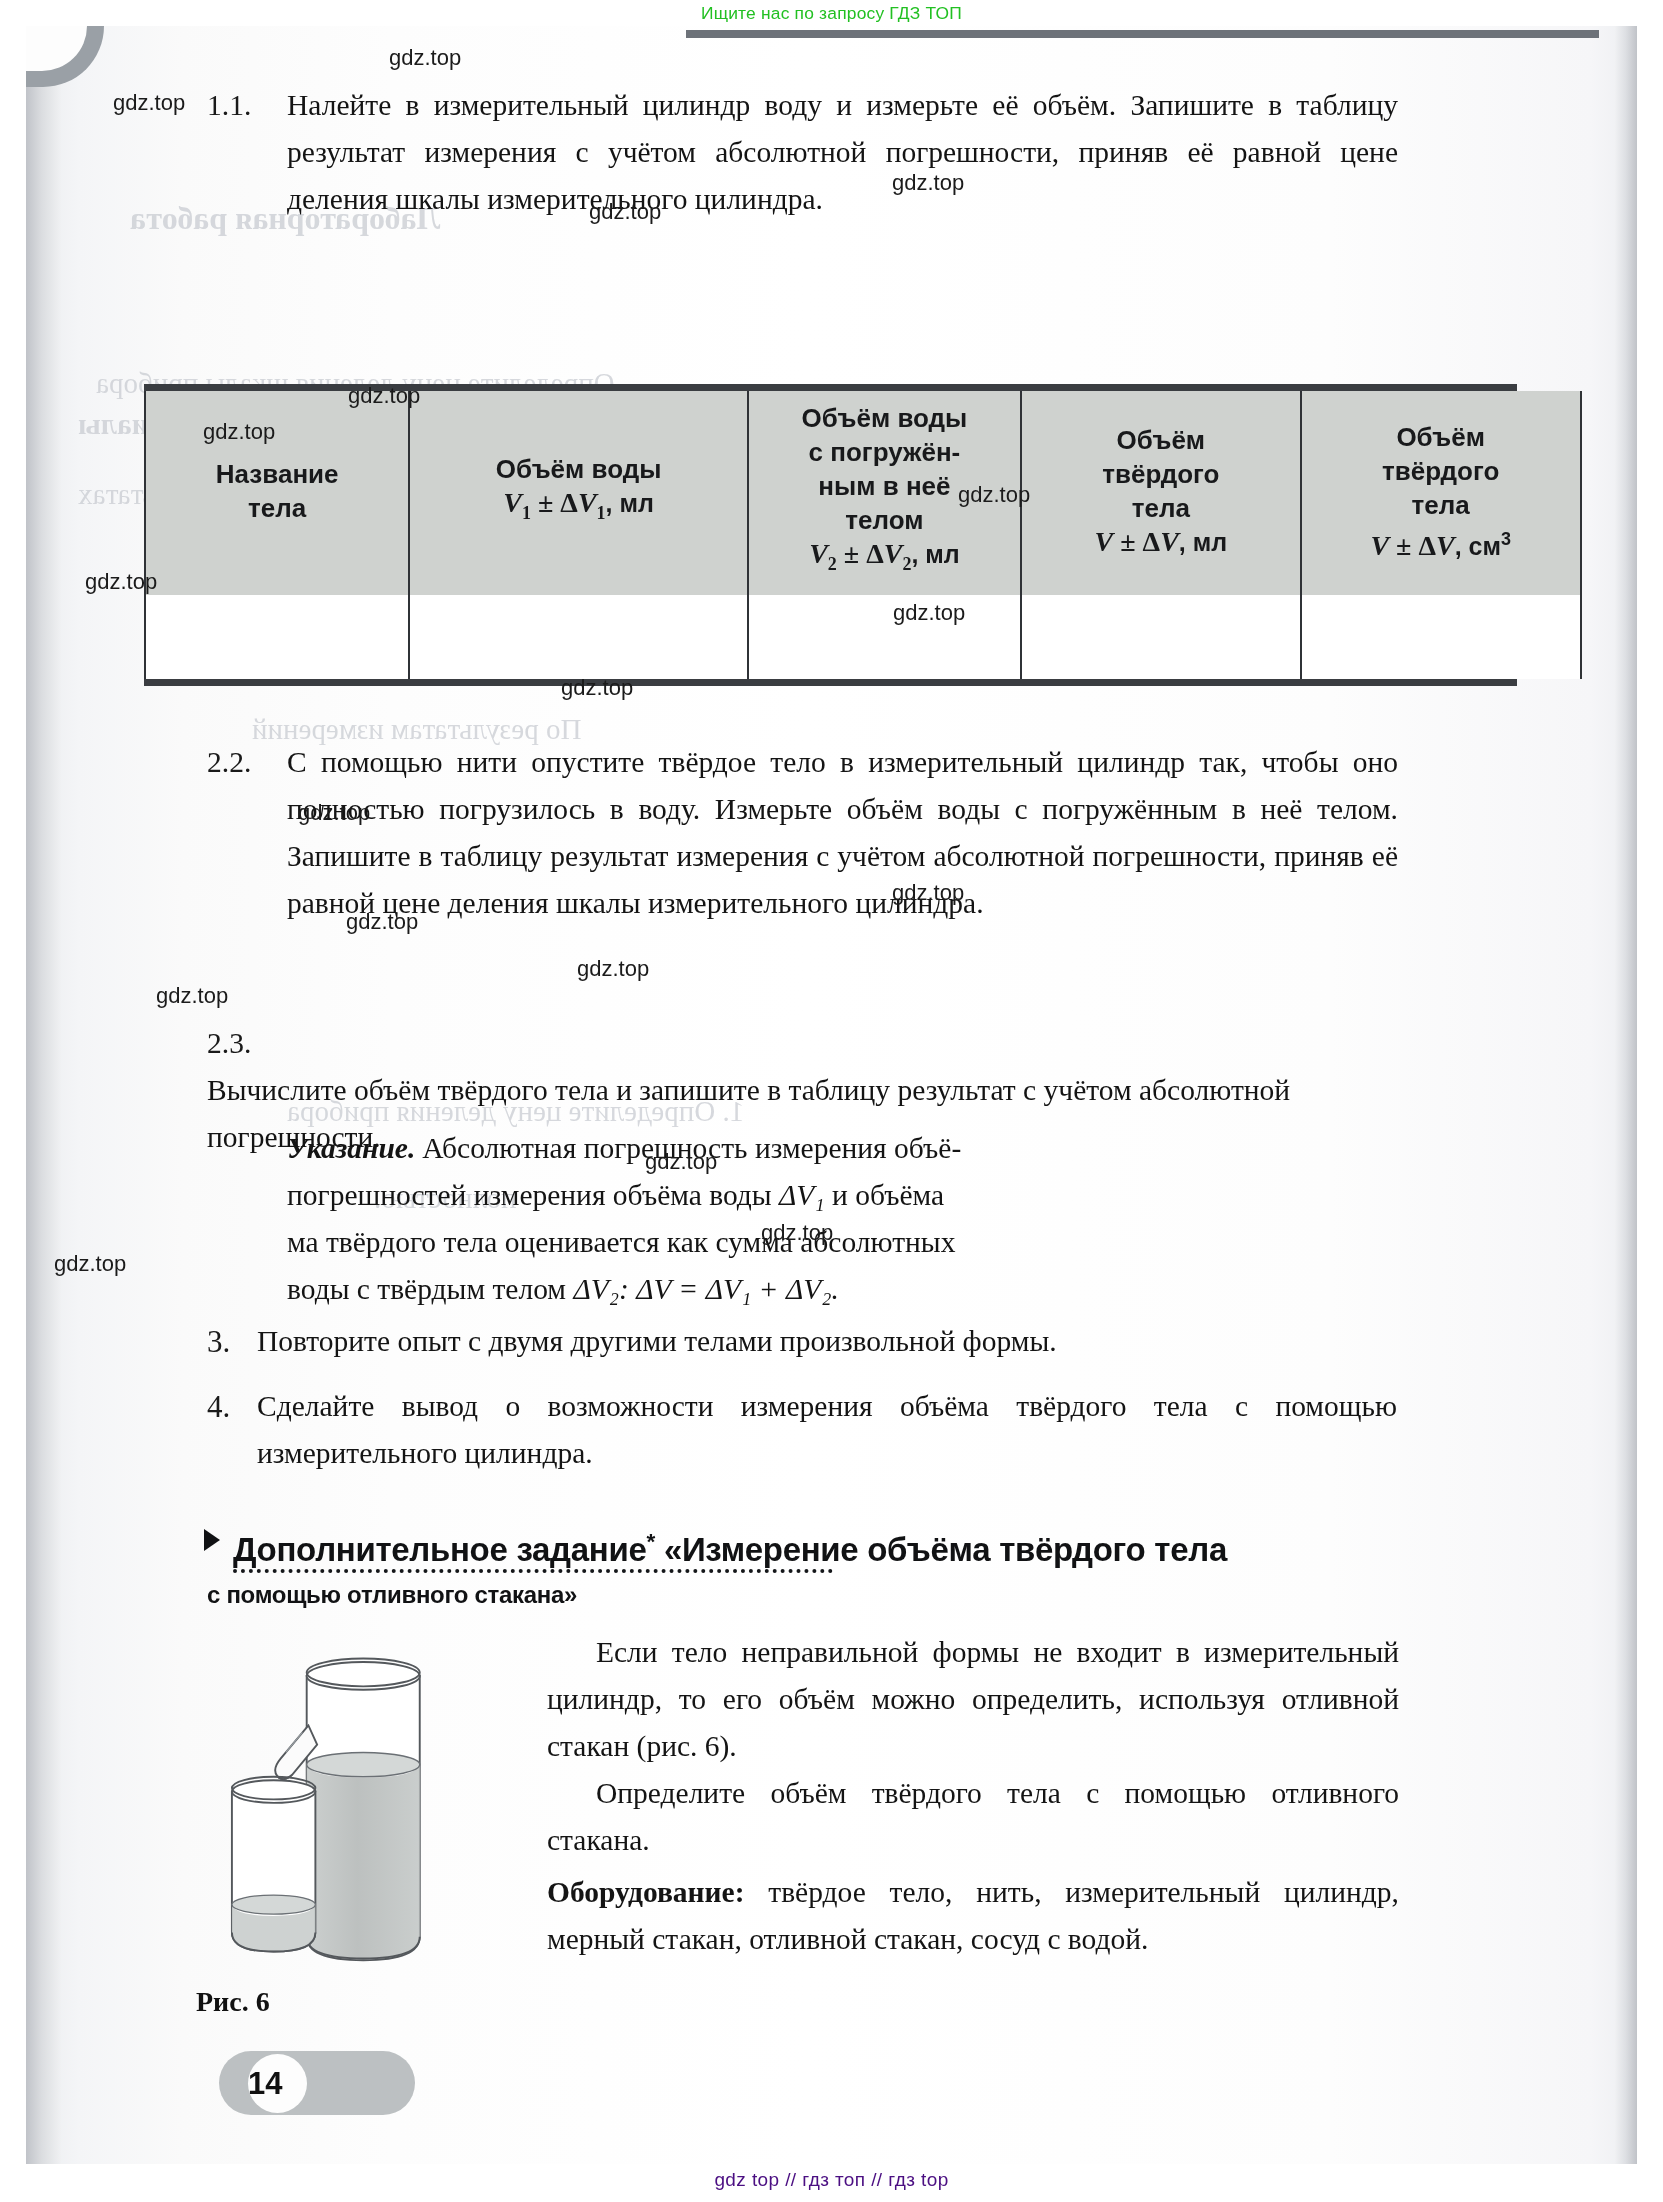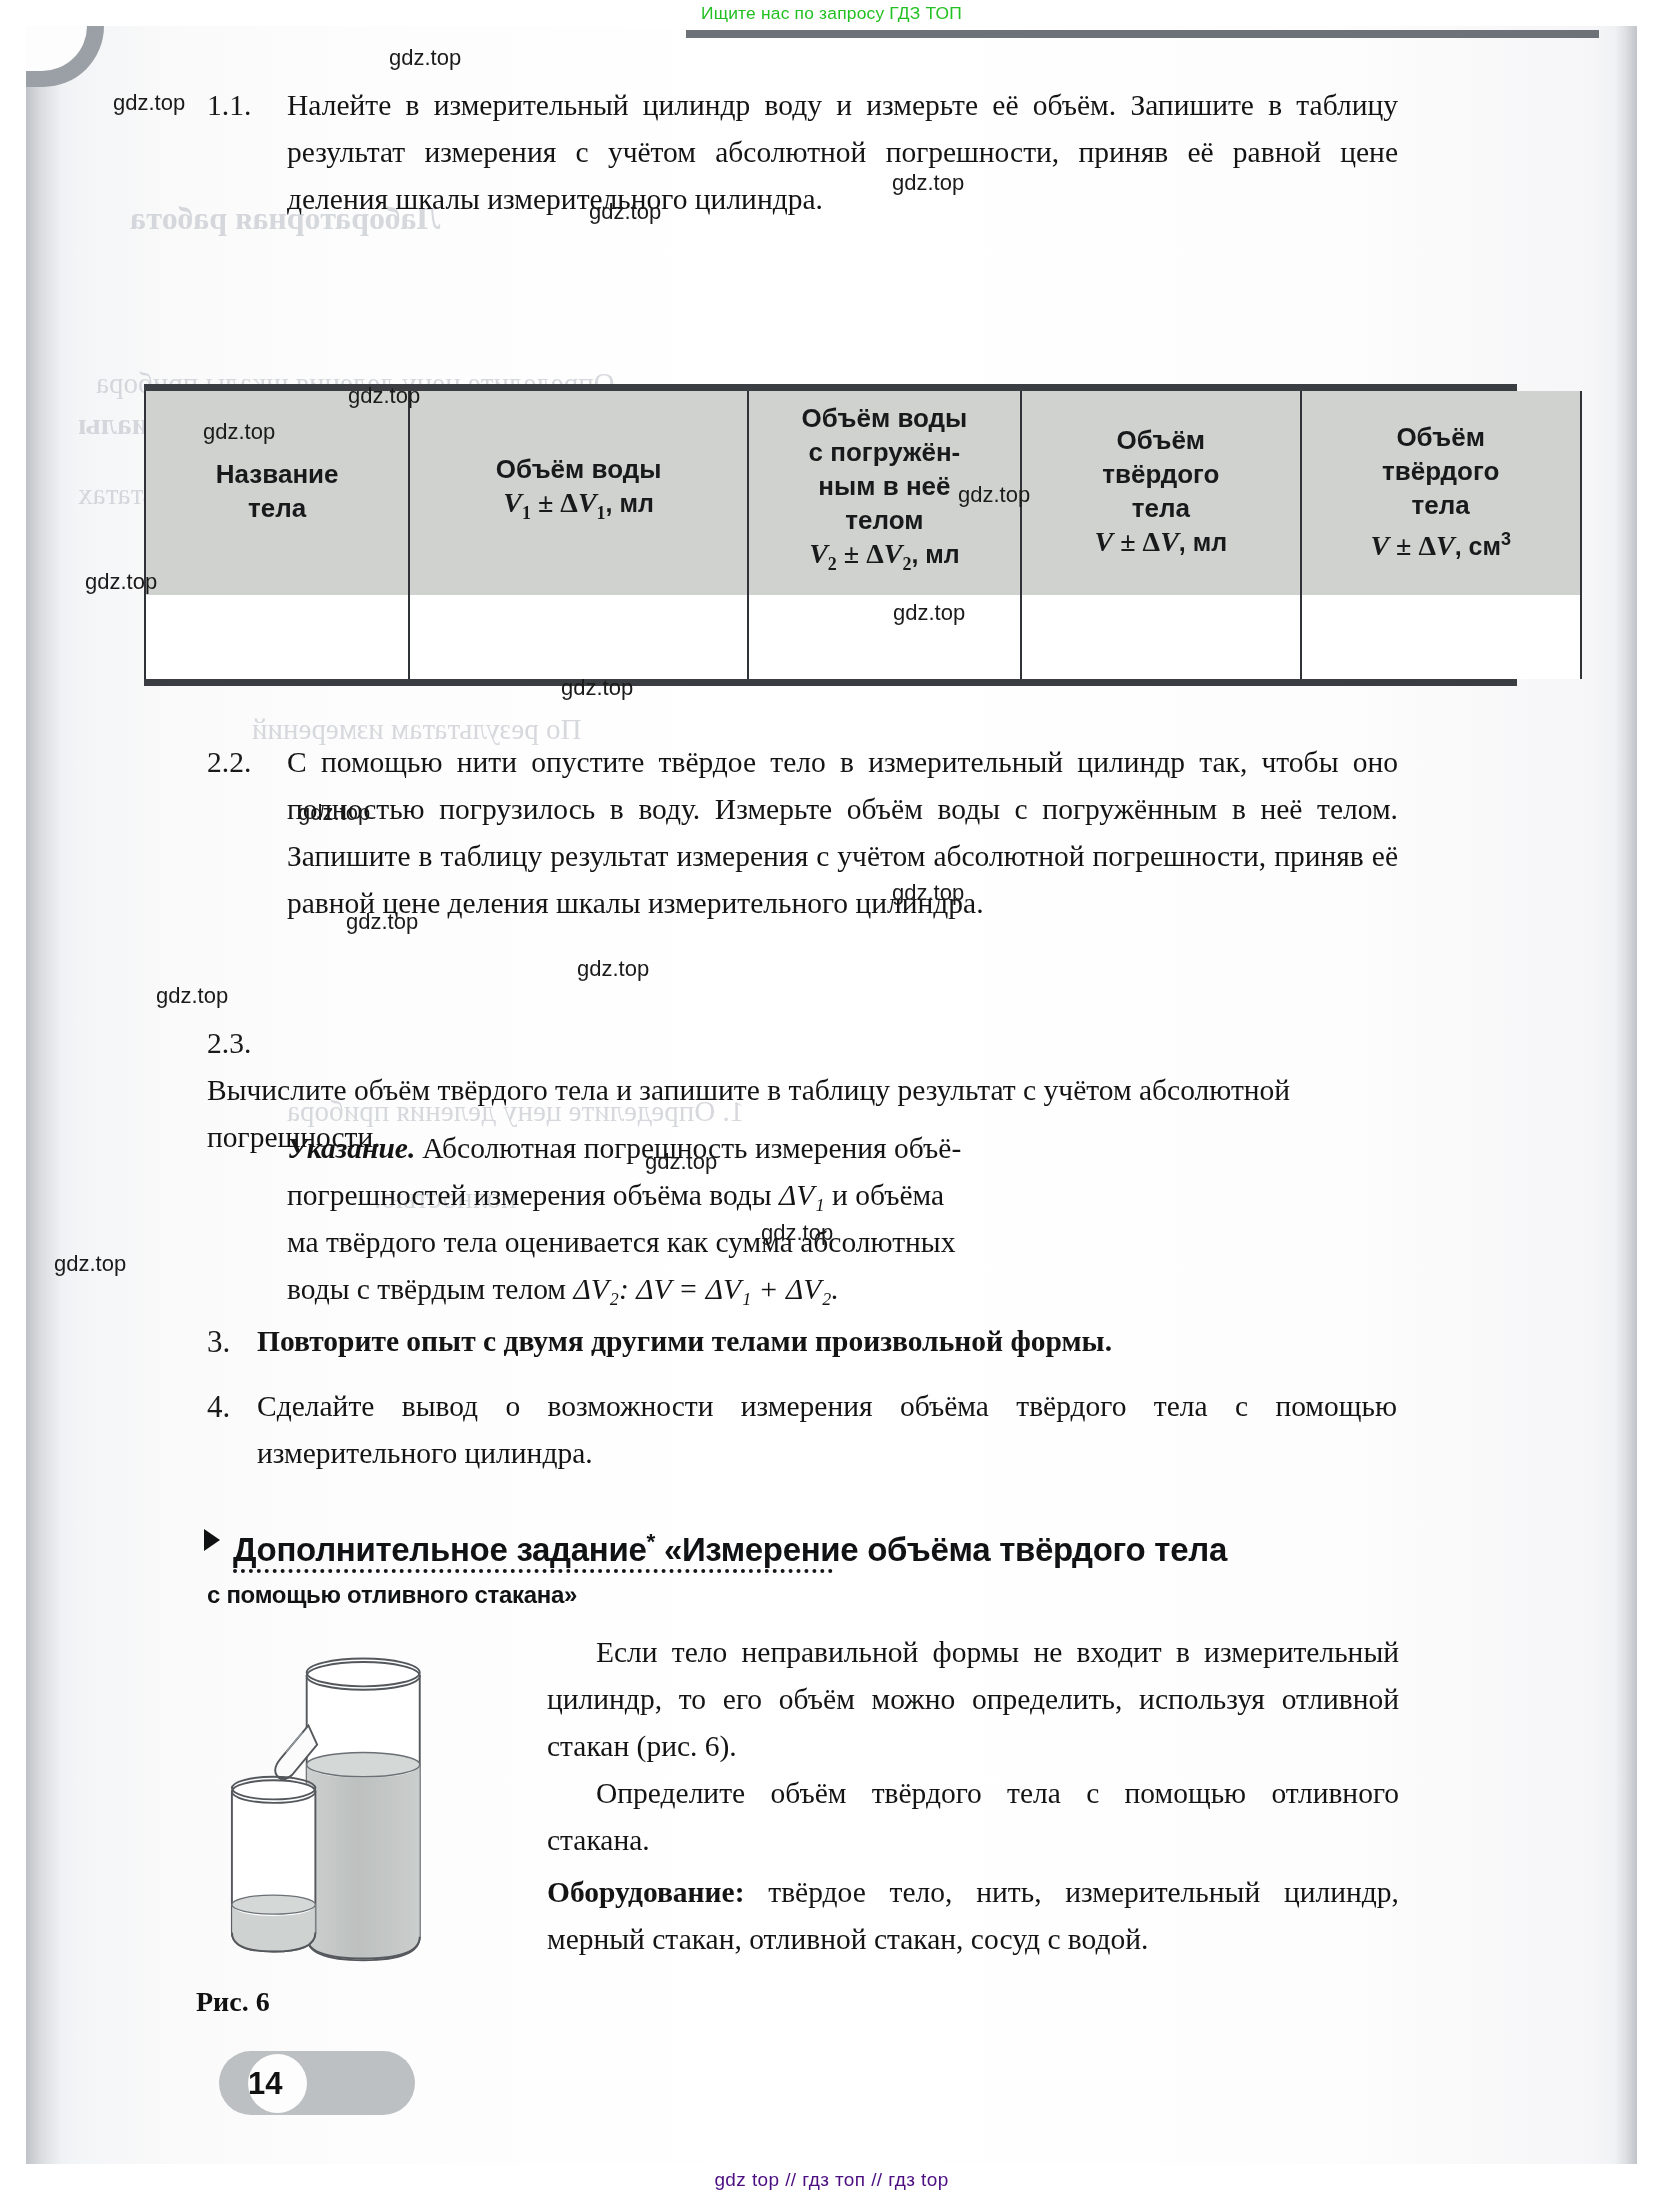--- a/index.html
+++ b/index.html
@@ -406,21 +406,21 @@
         <span>погрешностей измерения объёма воды </span><span class="mathvar">ΔV₁</span><span> и объёма</span>
       </div>
       <div class="body-text" style="text-align:left;">ма твёрдого тела оценивается как сумма абсолютных</div>
       <div class="body-text" style="text-align:left;">
         <span>воды с твёрдым телом </span><span class="mathvar">ΔV₂</span><span class="mathvar">:  ΔV  =  ΔV₁  +  ΔV₂.</span>
       </div>
     </div>
 
     <div class="numbered" style="left:181px; top:1292px; width:1191px;">
       <div class="num n3">3.</div>
-      <div class="body-text" style="width:1140px; text-align:left;font-weight:bold;">Повторите опыт с двумя другими телами произвольной формы.</div>
+      <div class="body-text" style="width:1140px; text-align:left;">Повторите опыт с двумя другими телами произвольной формы.</div>
     </div>
 
     <div class="numbered" style="left:181px; top:1357px; width:1191px;">
       <div class="num n3">4.</div>
       <div class="body-text" style="width:1140px;">Сделайте вывод о возможности измерения объёма твёрдого тела с помощью измерительного цилиндра.</div>
     </div>
 
     <div id="addtask">
       <div class="arrow"></div>
       <div class="htext">

